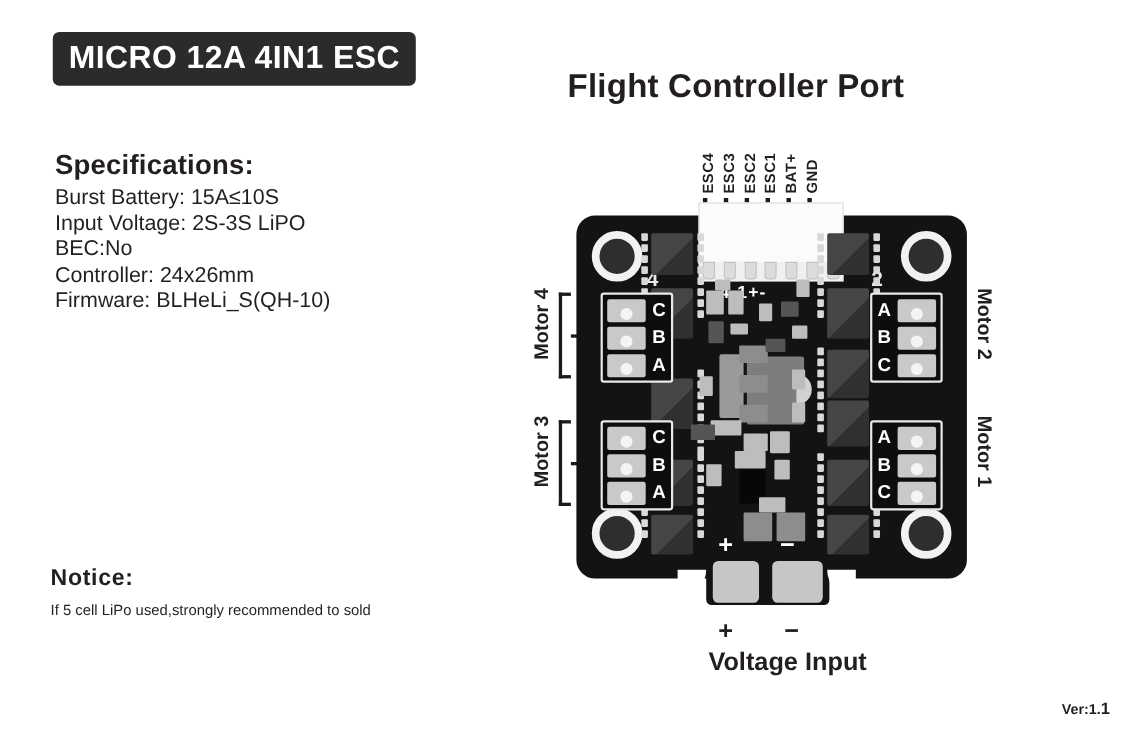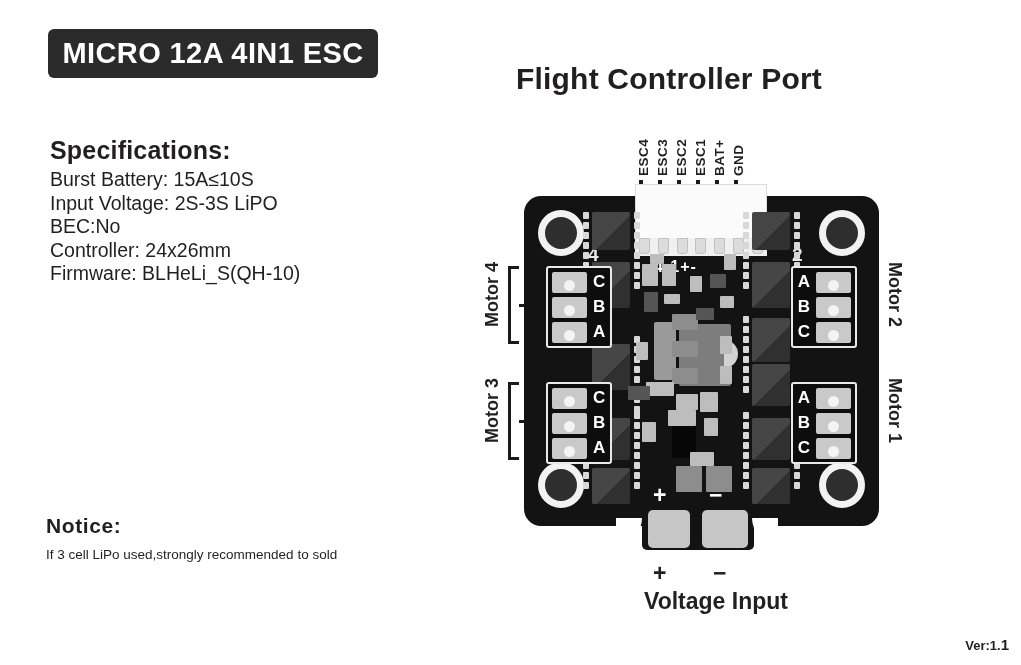--- a/index.html
+++ b/index.html
@@ -111,21 +111,21 @@
   <div id="spec-heading">Specifications:</div>
   <div class="spec-line">Burst Battery: 15A≤10S</div>
   <div class="spec-line">Input Voltage: 2S-3S LiPO</div>
   <div class="spec-line">BEC:No</div>
   <div class="spec-line">Controller: 24x26mm</div>
   <div class="spec-line">Firmware: BLHeLi_S(QH-10)</div>
 </div>
 
 <div class="abs" id="notice-block">
   <div id="notice-heading">Notice:</div>
-  <div class="notice-line">If 3 cell LiPo used,strongly recommended to sold</div>
+  <div class="notice-line">If 5 cell LiPo used,strongly recommended to sold</div>
 </div>
 
 <div class="abs" id="version">
   <span>Ver:1.</span><b>1</b>
 </div>
 
 <div class="abs" id="fc-title">Flight Controller Port</div>
 
 <div class="abs" style="left:636px;top:118px;width:112px;height:78px;">
   <div class="abs pin-label" style="left:0px;top:0px;">ESC4</div>

